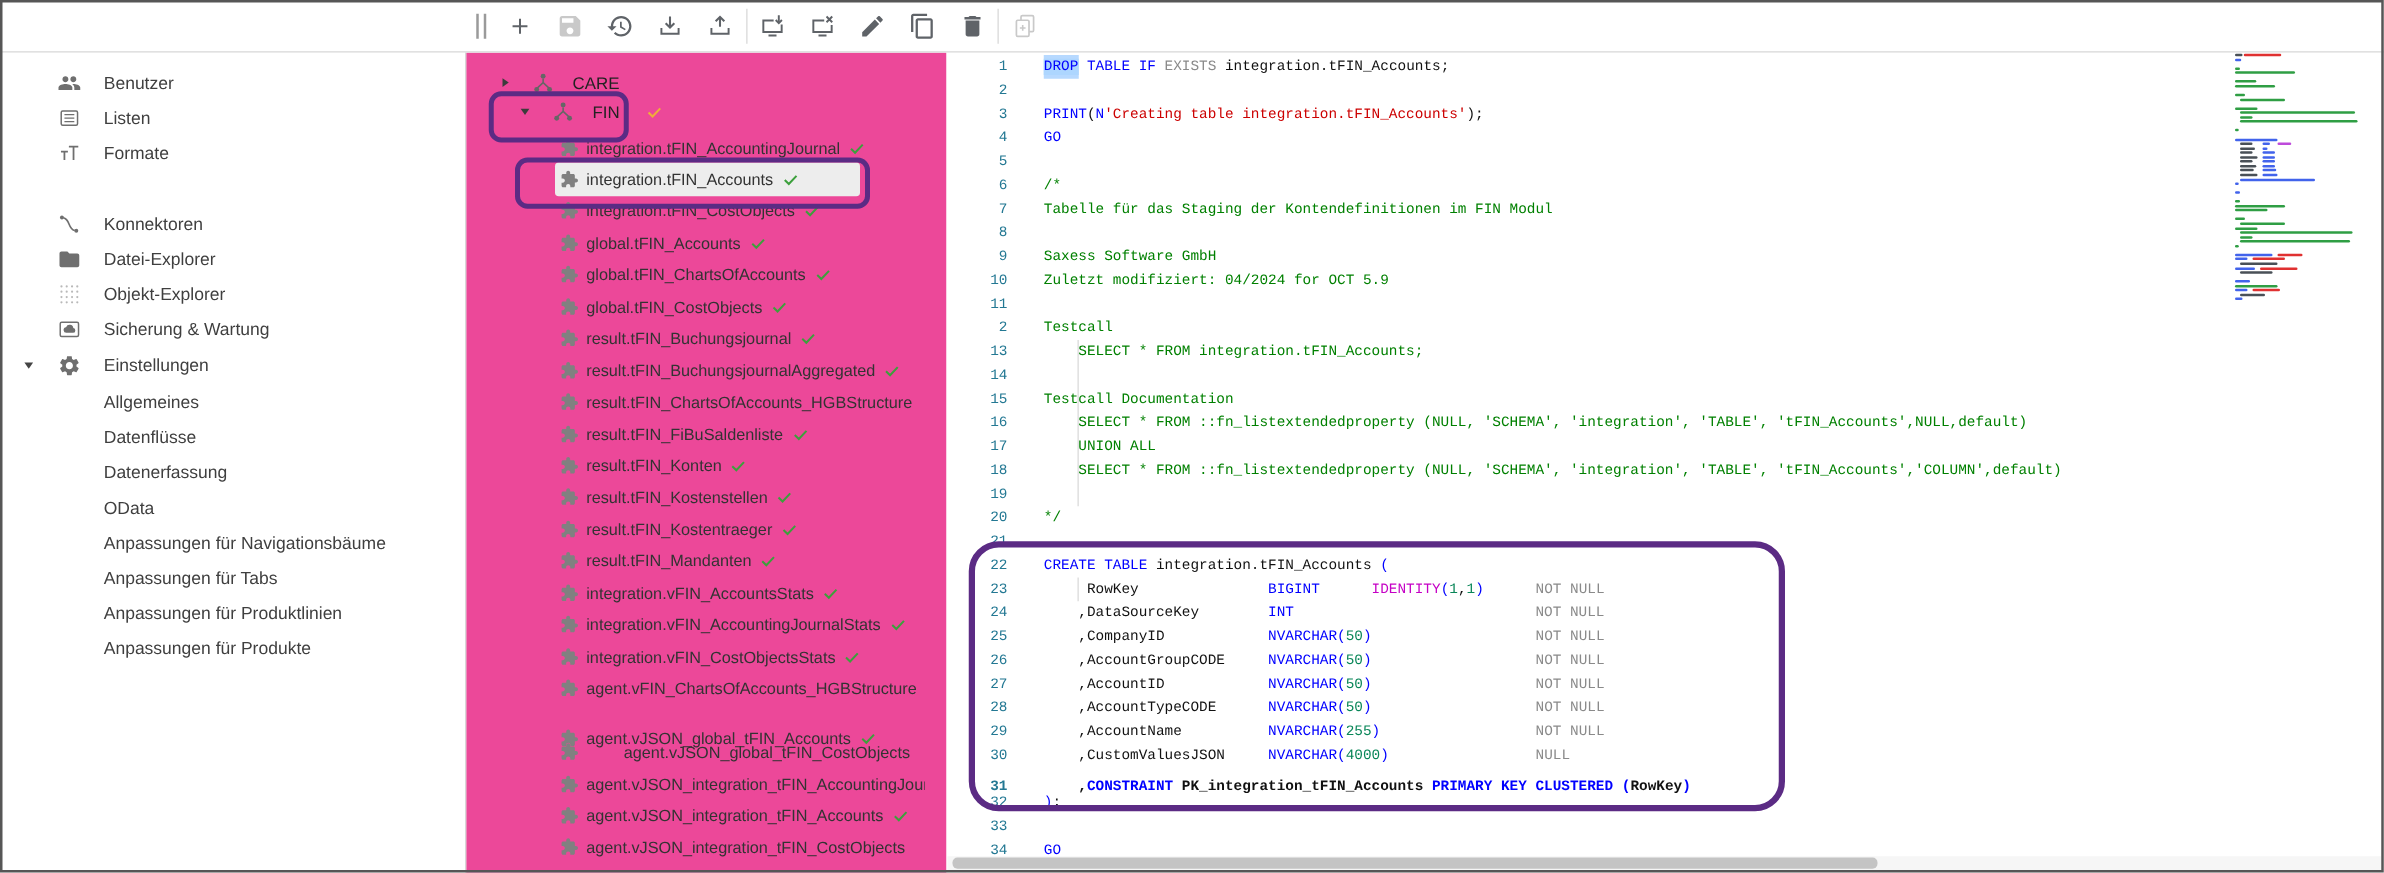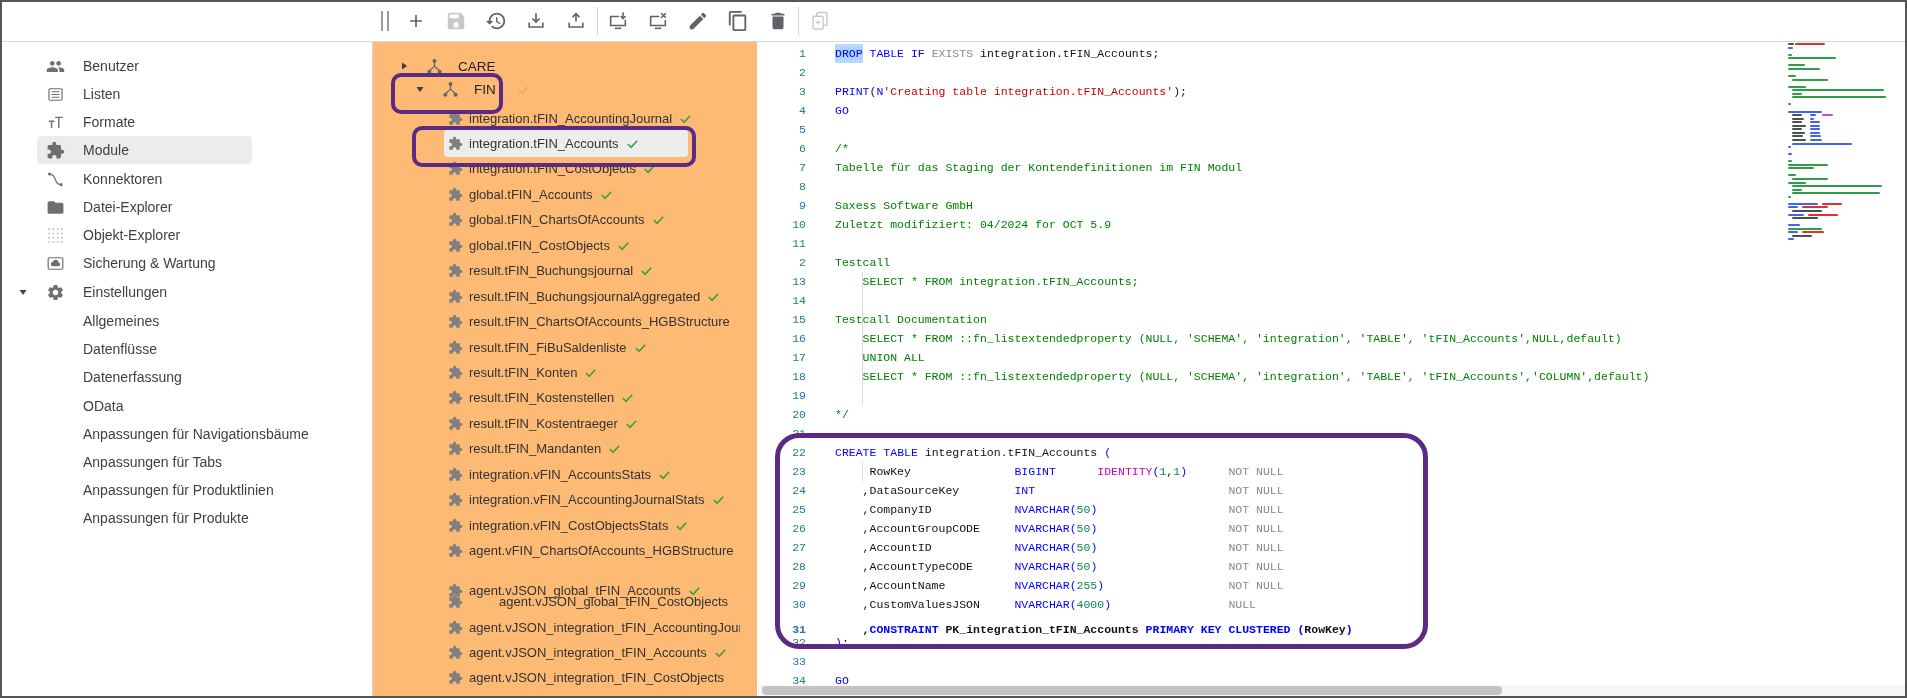--- a/index.html
+++ b/index.html
@@ -21,21 +21,21 @@
   .sidebar{position:absolute;left:0;top:41px;width:372px;bottom:0;background:#fff;z-index:3;}
   .sb-row{position:absolute;left:0;width:372px;height:28px;display:flex;align-items:center;cursor:pointer;}
   .sb-pill{position:absolute;left:37px;width:215px;height:28px;border-radius:4px;background:#ececec;}
   .sb-caret{position:absolute;left:17px;width:12px;height:12px;color:#444;}
   .sb-icon{position:absolute;left:46px;width:19px;height:19px;color:#6f6f6f;}
   .sb-icon.light{color:#b9b9b9;}
   .sb-icon svg{width:100%;height:100%;}
   .sb-label{position:absolute;left:83px;font-size:14px;color:#3f3f3f;white-space:nowrap;}
 
   
-  .treepanel{position:absolute;left:373px;top:42px;width:384px;bottom:0;background:#fdba74;overflow:hidden;z-index:3;}
+  .treepanel{position:absolute;left:373px;top:42px;width:384px;bottom:0;background:#ec4899;overflow:hidden;z-index:3;}
   .tnode{position:absolute;height:28px;display:flex;align-items:center;cursor:pointer;}
   .tcaret{position:absolute;width:12px;height:12px;color:#3c3c3c;}
   .tnode-icon{position:absolute;width:19px;height:19px;color:#666;}
   .tnode-label{position:absolute;font-size:13.5px;color:#222;}
   .titem{position:absolute;left:448px;height:26px;display:flex;align-items:center;gap:6px;max-width:292px;overflow:hidden;white-space:nowrap;cursor:pointer;}
   .titem .puz{flex:0 0 auto;width:15px;height:15px;color:#808080;}
   .titem .puz svg{width:100%;height:100%;display:block;}
   .titem .lbl{font-size:13px;color:#333;text-align:center;}
   .chk{flex:0 0 auto;width:15px;height:15px;color:#3ca03c;}
   .chk svg{width:100%;height:100%;display:block;}
@@ -182,29 +182,20 @@
         </span>
         <span class="sb-label">Listen</span>
       </div>
       <div class="sb-row" style="top: 67px;">
         <span class="sb-icon">
           <svg viewBox="0 0 24 24" style="width:100%;height:100%;display:block">
             <path d="M3.5 10.5h7M7 10.5V19M11.5 5.5H21M16.2 5.5V19" stroke="currentColor" stroke-width="1.8" fill="none"></path>
           </svg>
         </span>
         <span class="sb-label">Formate</span>
-      </div>
-      <div class="sb-row" style="top: 95px;">
-        <div class="sb-pill"></div>
-        <span class="sb-icon">
-          <svg viewBox="0 0 24 24" style="width:100%;height:100%;display:block">
-            <path fill="currentColor" d="M20.5 11H19V7c0-1.1-.9-2-2-2h-4V3.5C13 2.12 11.88 1 10.5 1S8 2.12 8 3.5V5H4c-1.1 0-2 .9-2 2v3.8h1.5c1.49 0 2.7 1.21 2.7 2.7s-1.21 2.7-2.7 2.7H2V20c0 1.1.9 2 2 2h3.8v-1.5c0-1.49 1.21-2.7 2.7-2.7 1.49 0 2.7 1.21 2.7 2.7V22H17c1.1 0 2-.9 2-2v-4h1.5c1.38 0 2.5-1.12 2.5-2.5S21.88 11 20.5 11z"></path>
-          </svg>
-        </span>
-        <span class="sb-label">Module</span>
       </div>
       <div class="sb-row" style="top: 124px;">
         <span class="sb-icon">
           <svg viewBox="0 0 24 24" style="width:100%;height:100%;display:block">
             <circle cx="4.5" cy="5" r="2" fill="currentColor"></circle>
             <circle cx="19" cy="18.5" r="2" fill="currentColor"></circle>
             <path d="M6 5.5c7 1 4.5 12 11.5 12.7" stroke="currentColor" stroke-width="1.7" fill="none"></path>
           </svg>
         </span>
         <span class="sb-label">Konnektoren</span>

